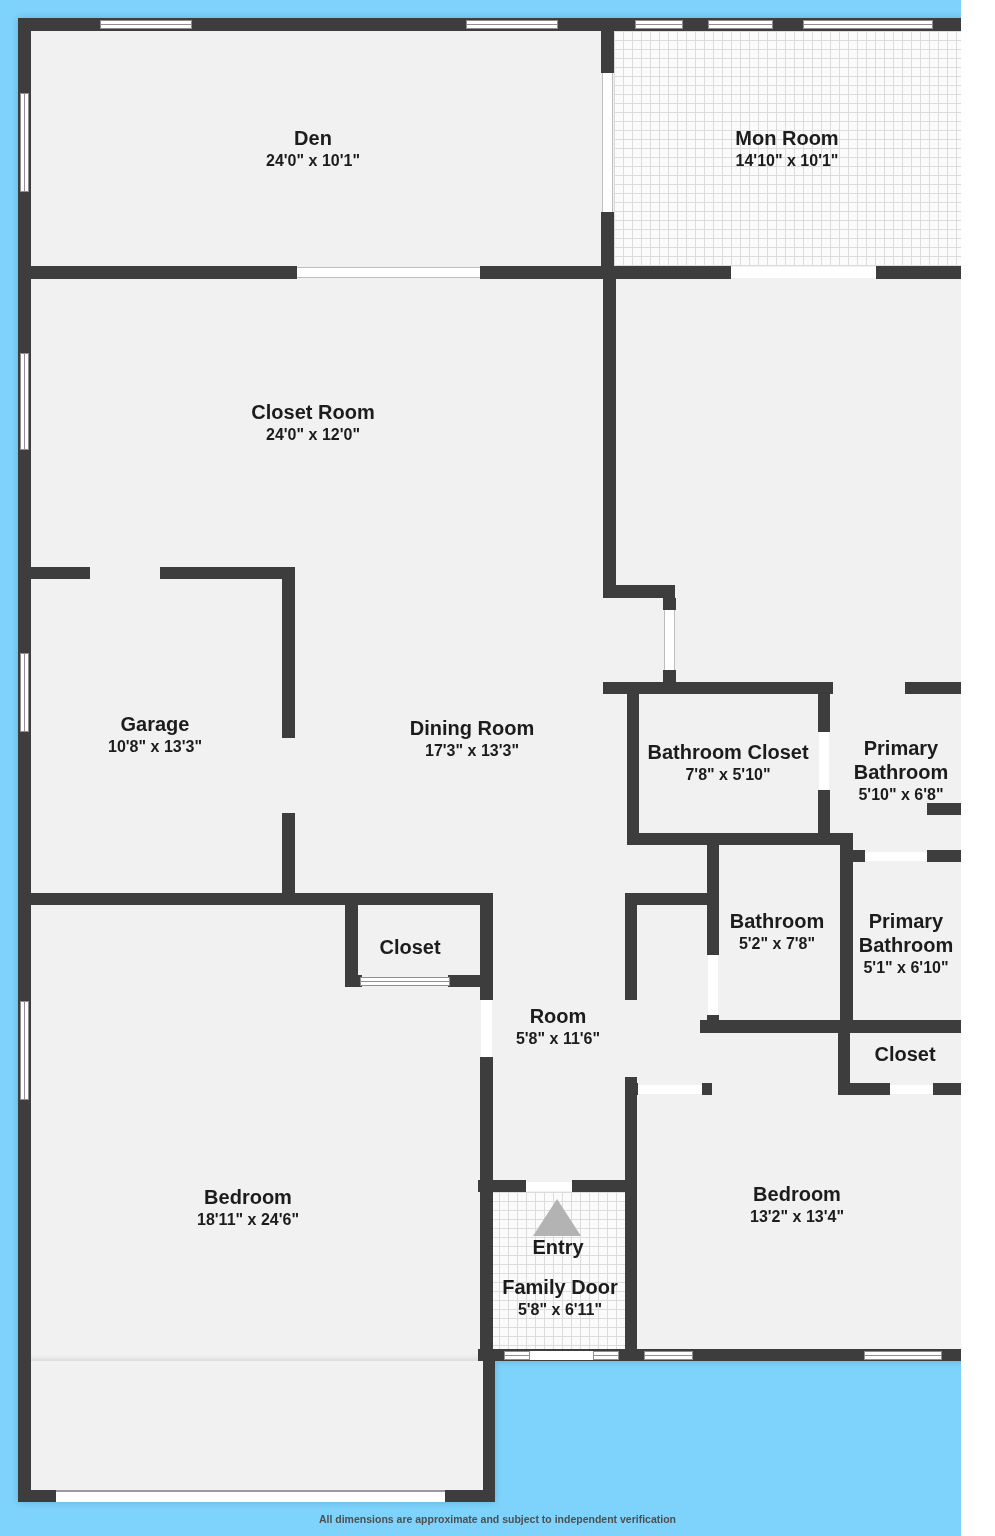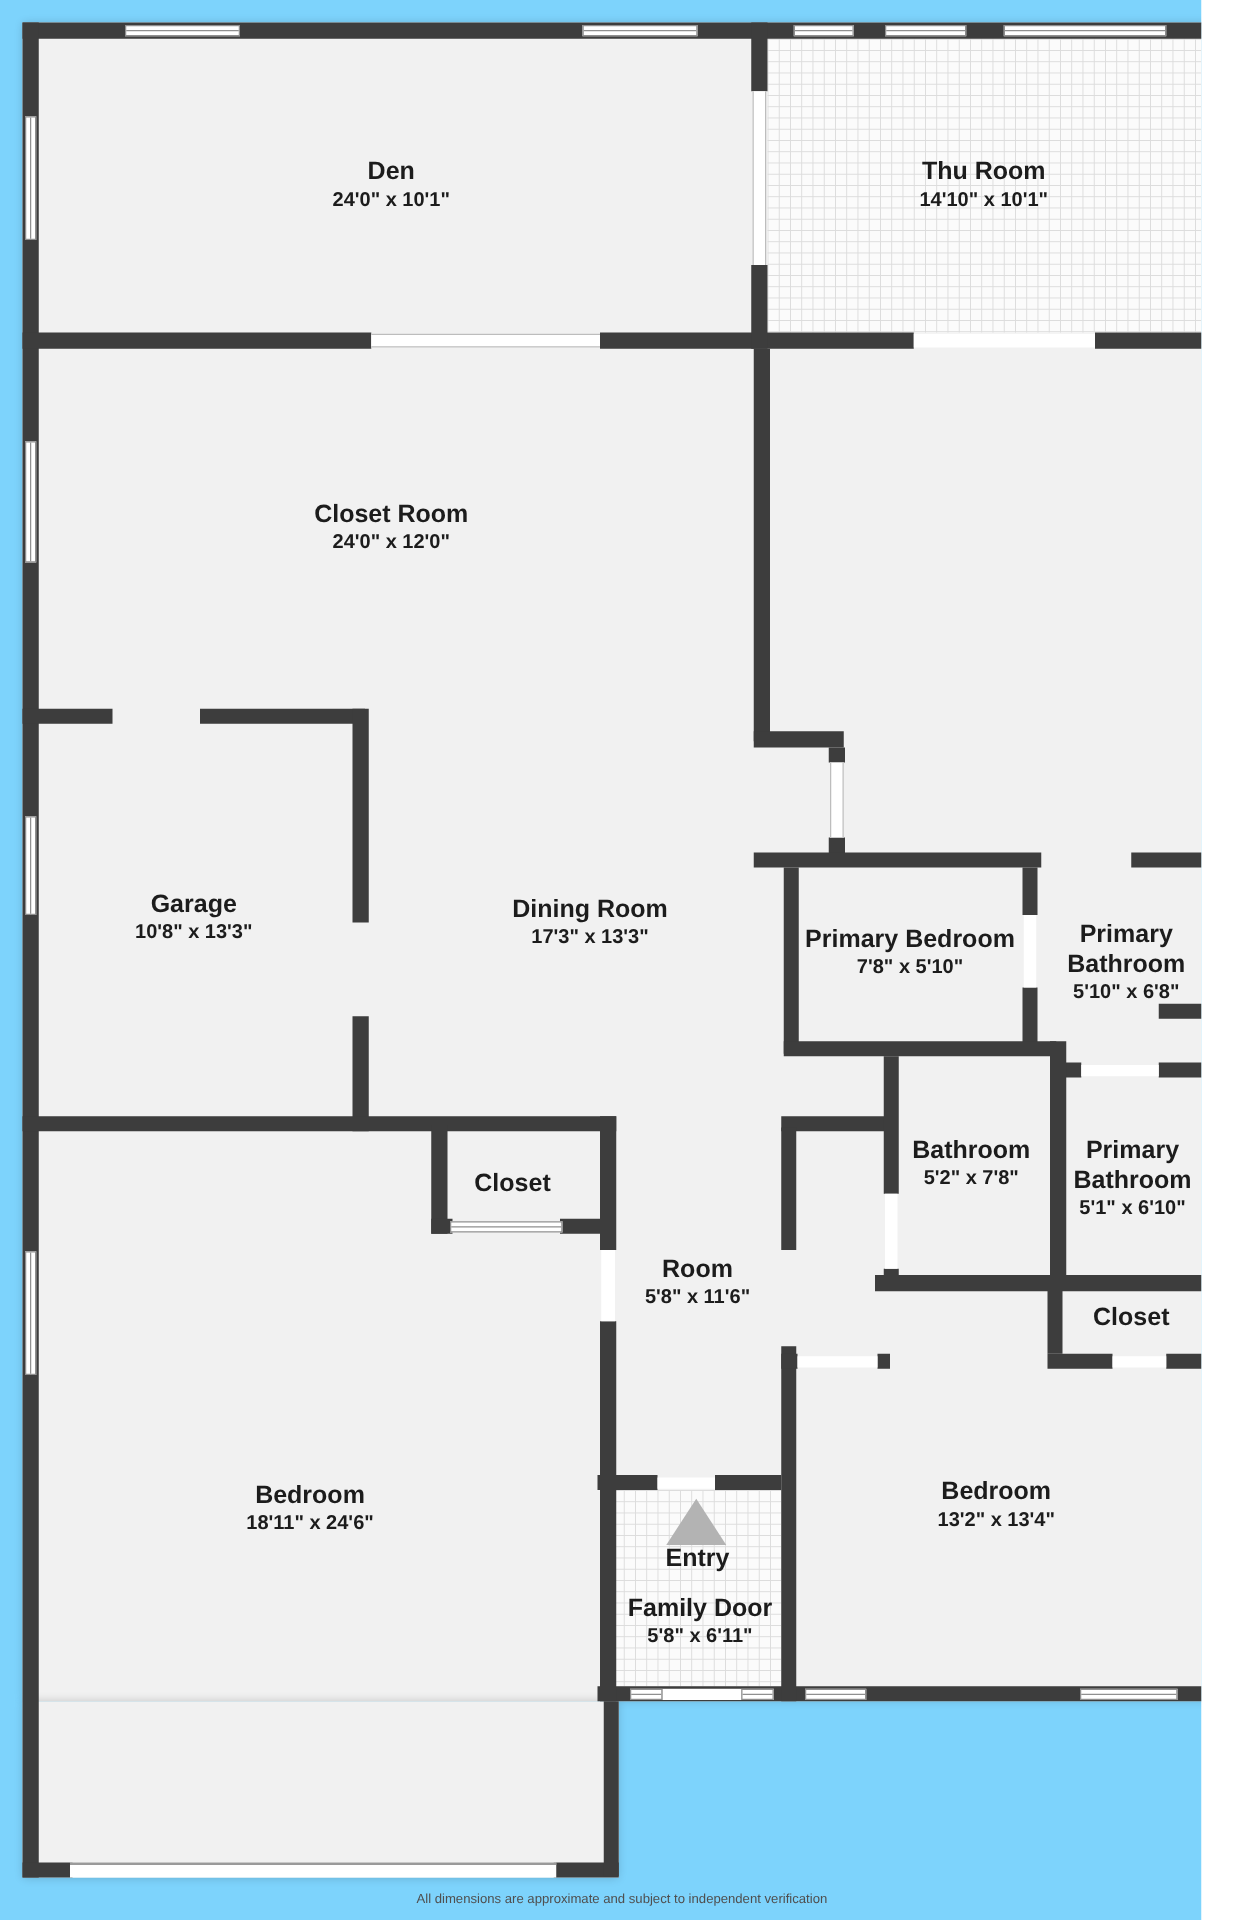--- a/index.html
+++ b/index.html
@@ -22,21 +22,21 @@
   .open.plain{border:none;}
   .garage-door{position:absolute;background:#fff;border-top:2px solid #9a9a9a;box-sizing:border-box;}
   .label{position:absolute;transform:translate(-50%,-50%);text-align:center;
          color:var(--text,#1c1c1c);white-space:nowrap;}
   .label.wrap{white-space:normal;}
   .rn{font-weight:700;font-size:20px;line-height:24px;}
   .rd{font-weight:700;font-size:16px;line-height:21px;}
   .arrow{position:absolute;width:0;height:0;border-left:24px solid transparent;
          border-right:24px solid transparent;border-bottom:37px solid var(--arrow,#b3b3b3);}
   .disclaimer{position:absolute;left:0;top:1513px;width:995px;text-align:center;
-              font-size:10.5px;color:#4f4f4f;font-weight:400;}
+              font-size:10.5px;color:#4f4f4f;font-weight:700;}
 </style>
 </head>
 <body>
 
 <div class="page">
   <div class="plan">
 
     <div class="floor" style="left:18px;top:18px;width:956px;height:1343px"></div>
     <div class="floor" style="left:18px;top:1361px;width:477px;height:141px"></div>
     <div class="tile" style="left:614px;top:31px;width:347px;height:235px"></div>
@@ -128,37 +128,37 @@
     <div class="window h" style="left:644px;top:1351px;width:49px;height:9px"></div>
     <div class="window h" style="left:864px;top:1351px;width:78px;height:9px"></div>
 
     <div class="arrow" style="left:533px;top:1199px"></div>
 
     <div class="label" style="left:313px;top:148px">
       <div class="rn">Den</div>
       <div class="rd">24'0" x 10'1"</div>
     </div>
     <div class="label" style="left:787px;top:148px">
-      <div class="rn">Thu Room</div>
+      <div class="rn">Mon Room</div>
       <div class="rd">14'10" x 10'1"</div>
     </div>
     <div class="label" style="left:313px;top:422px">
       <div class="rn">Closet Room</div>
       <div class="rd">24'0" x 12'0"</div>
     </div>
     <div class="label" style="left:155px;top:734px">
       <div class="rn">Garage</div>
       <div class="rd">10'8" x 13'3"</div>
     </div>
     <div class="label" style="left:472px;top:738px">
       <div class="rn">Dining Room</div>
       <div class="rd">17'3" x 13'3"</div>
     </div>
     <div class="label" style="left:728px;top:762px">
-      <div class="rn">Primary Bedroom</div>
+      <div class="rn">Bathroom Closet</div>
       <div class="rd">7'8" x 5'10"</div>
     </div>
     <div class="label wrap" style="left:901px;top:770px;width:126px">
       <div class="rn">Primary Bathroom</div>
       <div class="rd">5'10" x 6'8"</div>
     </div>
     <div class="label" style="left:777px;top:931px">
       <div class="rn">Bathroom</div>
       <div class="rd">5'2" x 7'8"</div>
     </div>

